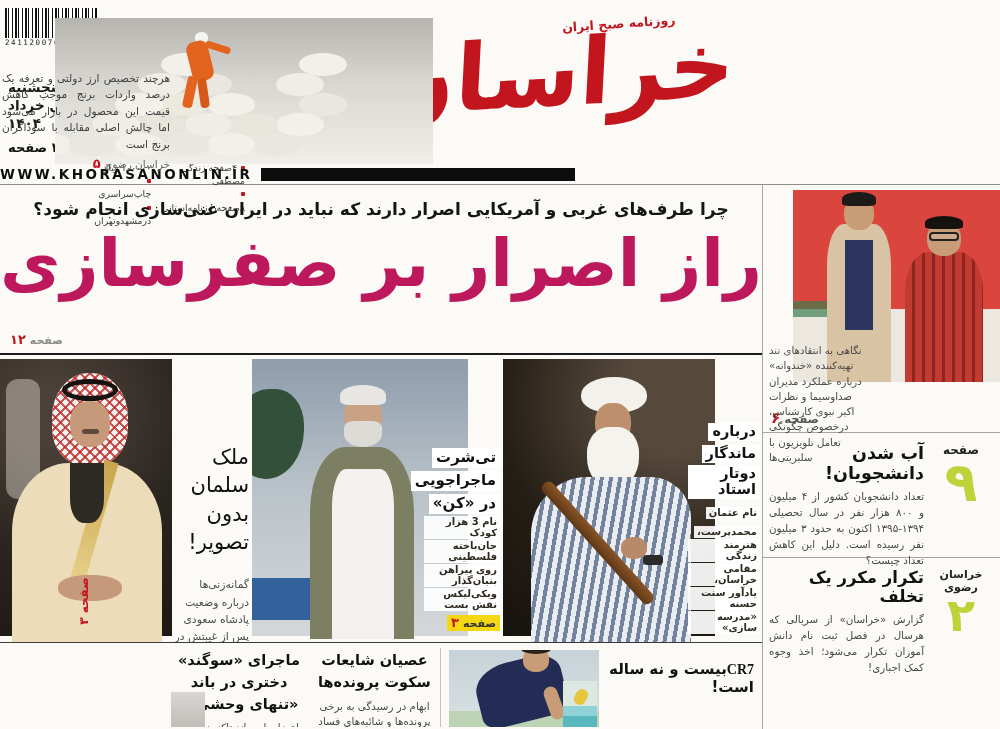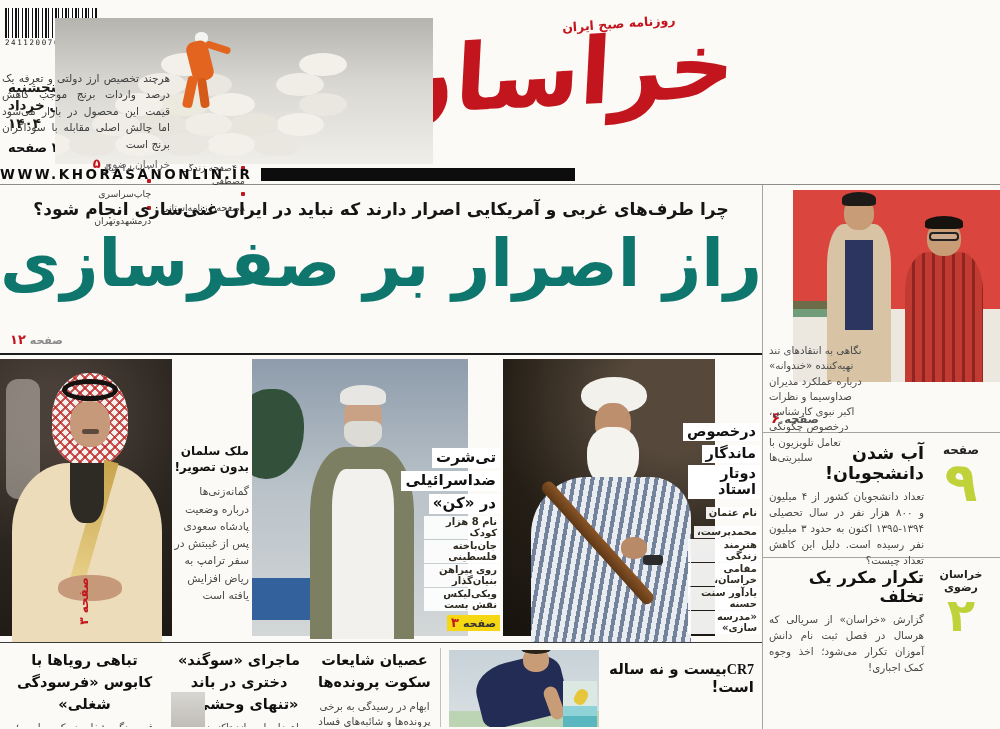--- a/index.html
+++ b/index.html
@@ -56,21 +56,21 @@
   .rice-src b { color:#c2151d; font-size:13px; }
 
   
   .content { display:flex; height:544px; }
   .right-col { width:238px; border-left:1px solid #a7a5a0; }
   .main-col { width:762px; }
 
   
   .lead { position:relative; height:170px; border-bottom:2px solid #1c1c1c; text-align:center; }
   .lead .kicker { padding-top:14px; font-size:17px; font-weight:bold; color:#151515; }
-  .lead h1 { font-size:66px; font-weight:bold; letter-spacing:-2px; line-height:1.35; color:#0f766e; }
+  .lead h1 { font-size:66px; font-weight:bold; letter-spacing:-2px; line-height:1.35; color:#be185d; }
   .page-chip { position:absolute; left:10px; bottom:6px; font-size:11px; color:#8a8a8a; font-weight:bold; }
   .page-chip b { color:#c2151d; font-size:13px; }
 
   
   .mid { position:relative; height:288px; border-bottom:1px solid #3a3a3a; display:flex; gap:3px; }
   .mid-art { position:relative; overflow:hidden; }
   .m-dotar { width:260px; } .m-assange { width:249px; } .m-salman { width:250px; }
   .mid-photo { position:absolute; left:0; top:4px; bottom:6px; }
 
   .ph-dotar { width:212px; background:radial-gradient(circle at 80% 15%, #56493c 0 18%, #241e16 60%, #17130d); }
@@ -111,21 +111,21 @@
   .chip { display:inline-block; background:#fff; padding:0 4px 2px; margin-bottom:2px; }
   .ov-dotar { right:2px; top:66px; width:72px; }
   .ov-dotar .chip { font-size:14.5px; font-weight:bold; }
   .ov-assange { right:0; top:92px; width:76px; }
   .ov-assange .chip { font-size:15px; font-weight:bold; }
   .body-chip { display:inline-block; background:rgba(255,255,255,.92); padding:0 3px 1px; margin-bottom:1px; font-size:10px; color:#2e2a20; font-weight:bold; }
   .yellow-chip { display:inline-block; background:#f6d713; padding:0 4px 1px; font-size:11px; font-weight:bold; color:#333; }
   .yellow-chip b { color:#c2151d; font-size:13px; }
 
   .salman-text { position:absolute; right:0; top:88px; width:76px; z-index:3; text-align:right; }
-  .salman-text h3 { font-size:12px; font-weight:bold; line-height:1.35; margin-bottom:8px; }
+  .salman-text h3 { font-size:21px; font-weight:normal; line-height:1.35; margin-bottom:20px; }
   .salman-text p { font-size:10.8px; color:#4a4a4a; line-height:1.6; }
   .v-page { position:absolute; left:60px; bottom:34px; color:#c2151d; font-weight:bold; font-size:12px; transform:rotate(-90deg); transform-origin:center; white-space:nowrap; z-index:3; }
 
   
   .bottom { display:flex; height:84px; overflow:hidden; padding-top:5px; }
   .b-art { padding:2px 8px 0; overflow:hidden; }
   .b-art + .b-art { border-left:0; }
   .b-art { border-left:1px solid #c2c0bb; }
   .b-art:last-child { border-left:none; }
   .b-ronaldo { width:322px; display:flex; border-left:1px solid #c2c0bb; }
@@ -328,21 +328,21 @@
           <div class="mid-photo ph-dotar">
             <div class="turban"></div>
               <div class="face"></div>
               <div class="beard"></div>
             <div class="shirt"></div>
               <div class="neck"></div>
               <div class="hand"></div>
               <div class="watch"></div>
           </div>
           <div class="mid-overlay ov-dotar">
-            <span class="chip">درخصوص</span><br>
+            <span class="chip">درباره</span><br>
             <span class="chip">ماندگار</span><br>
             <span class="chip">دوتار استاد</span><br>
             <span class="body-chip">نام عثمان</span><br>
             <span class="body-chip">محمدپرست،</span><br>
             <span class="body-chip">هنرمند زندگی</span><br>
             <span class="body-chip">مقامی خراسان،</span><br>
             <span class="body-chip">یادآور سنت حسنه</span><br>
             <span class="body-chip">«مدرسه سازی»</span><br>
             <span class="body-chip">است</span><br>
             
@@ -354,23 +354,23 @@
             <div class="palm"></div>
             <div class="sign"></div>
             <div class="shirt"></div>
               <div class="tee"></div>
               <div class="head"></div>
             <div class="hair"></div>
               <div class="beard2"></div>
           </div>
           <div class="mid-overlay ov-assange">
             <span class="chip">تی‌شرت</span><br>
-            <span class="chip">ضداسرائیلی</span><br>
+            <span class="chip">ماجراجویی</span><br>
             <span class="chip">در «کن»</span><br>
-            <span class="body-chip">نام 8 هزار کودک</span><br>
+            <span class="body-chip">نام 3 هزار کودک</span><br>
             <span class="body-chip">جان‌باخته فلسطینی</span><br>
             <span class="body-chip">روی پیراهن بنیان‌گذار</span><br>
             <span class="body-chip">ویکی‌لیکس نقش بست</span><br>
             <span class="yellow-chip"><span>صفحه</span> <b>۳</b></span>
           </div>
         </div>
 
         <div class="mid-art m-salman">
           <div class="mid-photo ph-salman">
             <div class="chair"></div>
@@ -419,21 +419,17 @@
           <div class="b-head">عصیان شایعات سکوت پرونده‌ها</div>
           <div class="b-body">ابهام در رسیدگی به برخی پرونده‌ها و شائبه‌های فساد کلان اقتصادی، میدان را</div>
         </div>
 
         <div class="b-art b-sogand">
           <div class="b-head">ماجرای «سوگند» دختری در باند «تنهای وحشی»!</div>
           <div class="b-body">اعضای این باند تاکنون به ۳۰ فقره سرقت در مشهد اعتراف کرده‌اند</div>
           <div class="sogand-img"></div>
         </div>
 
-        <div class="b-art b-burnout">
-          <div class="b-head">تباهی رویاها با کابوس «فرسودگی شغلی»</div>
-          <div class="b-body">فرسودگی شغلی در کمین است؛ پدیده‌ای پنهان اما مخرب که می‌تواند انرژی و انگیزه</div>
-        </div>
       </div>
 
     </div>
   </div>
 </div>
 
 </body></html>

